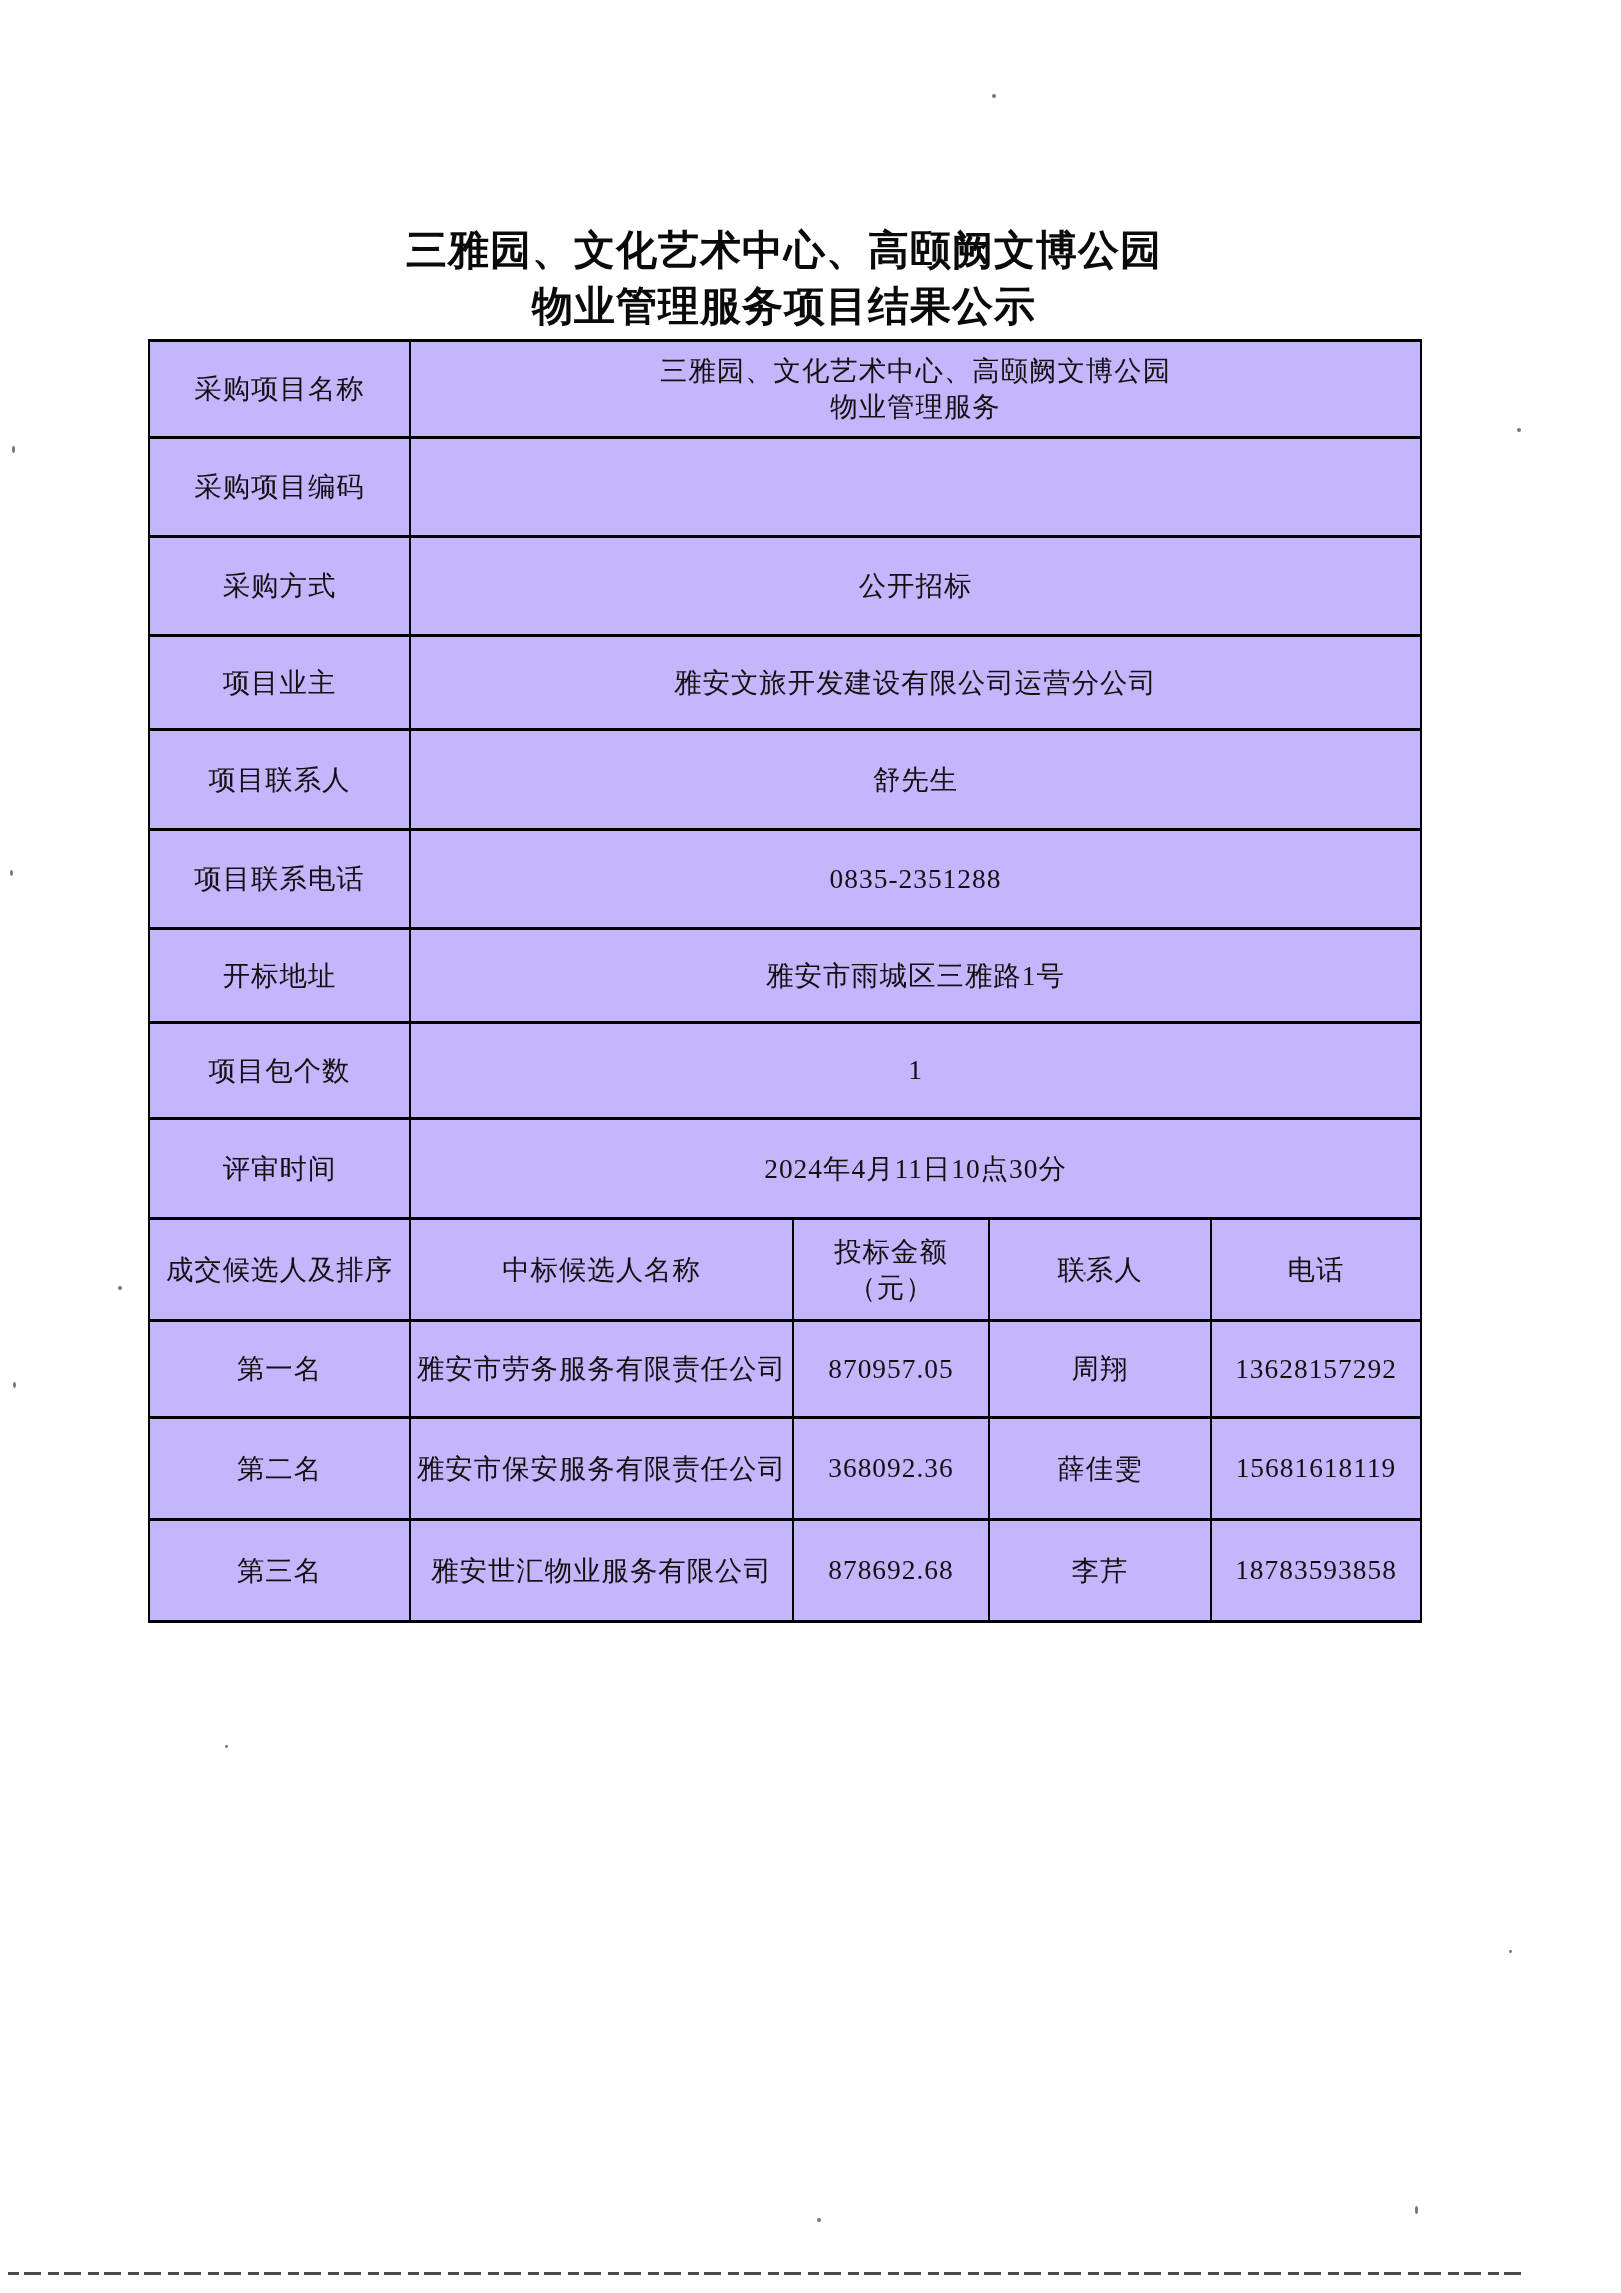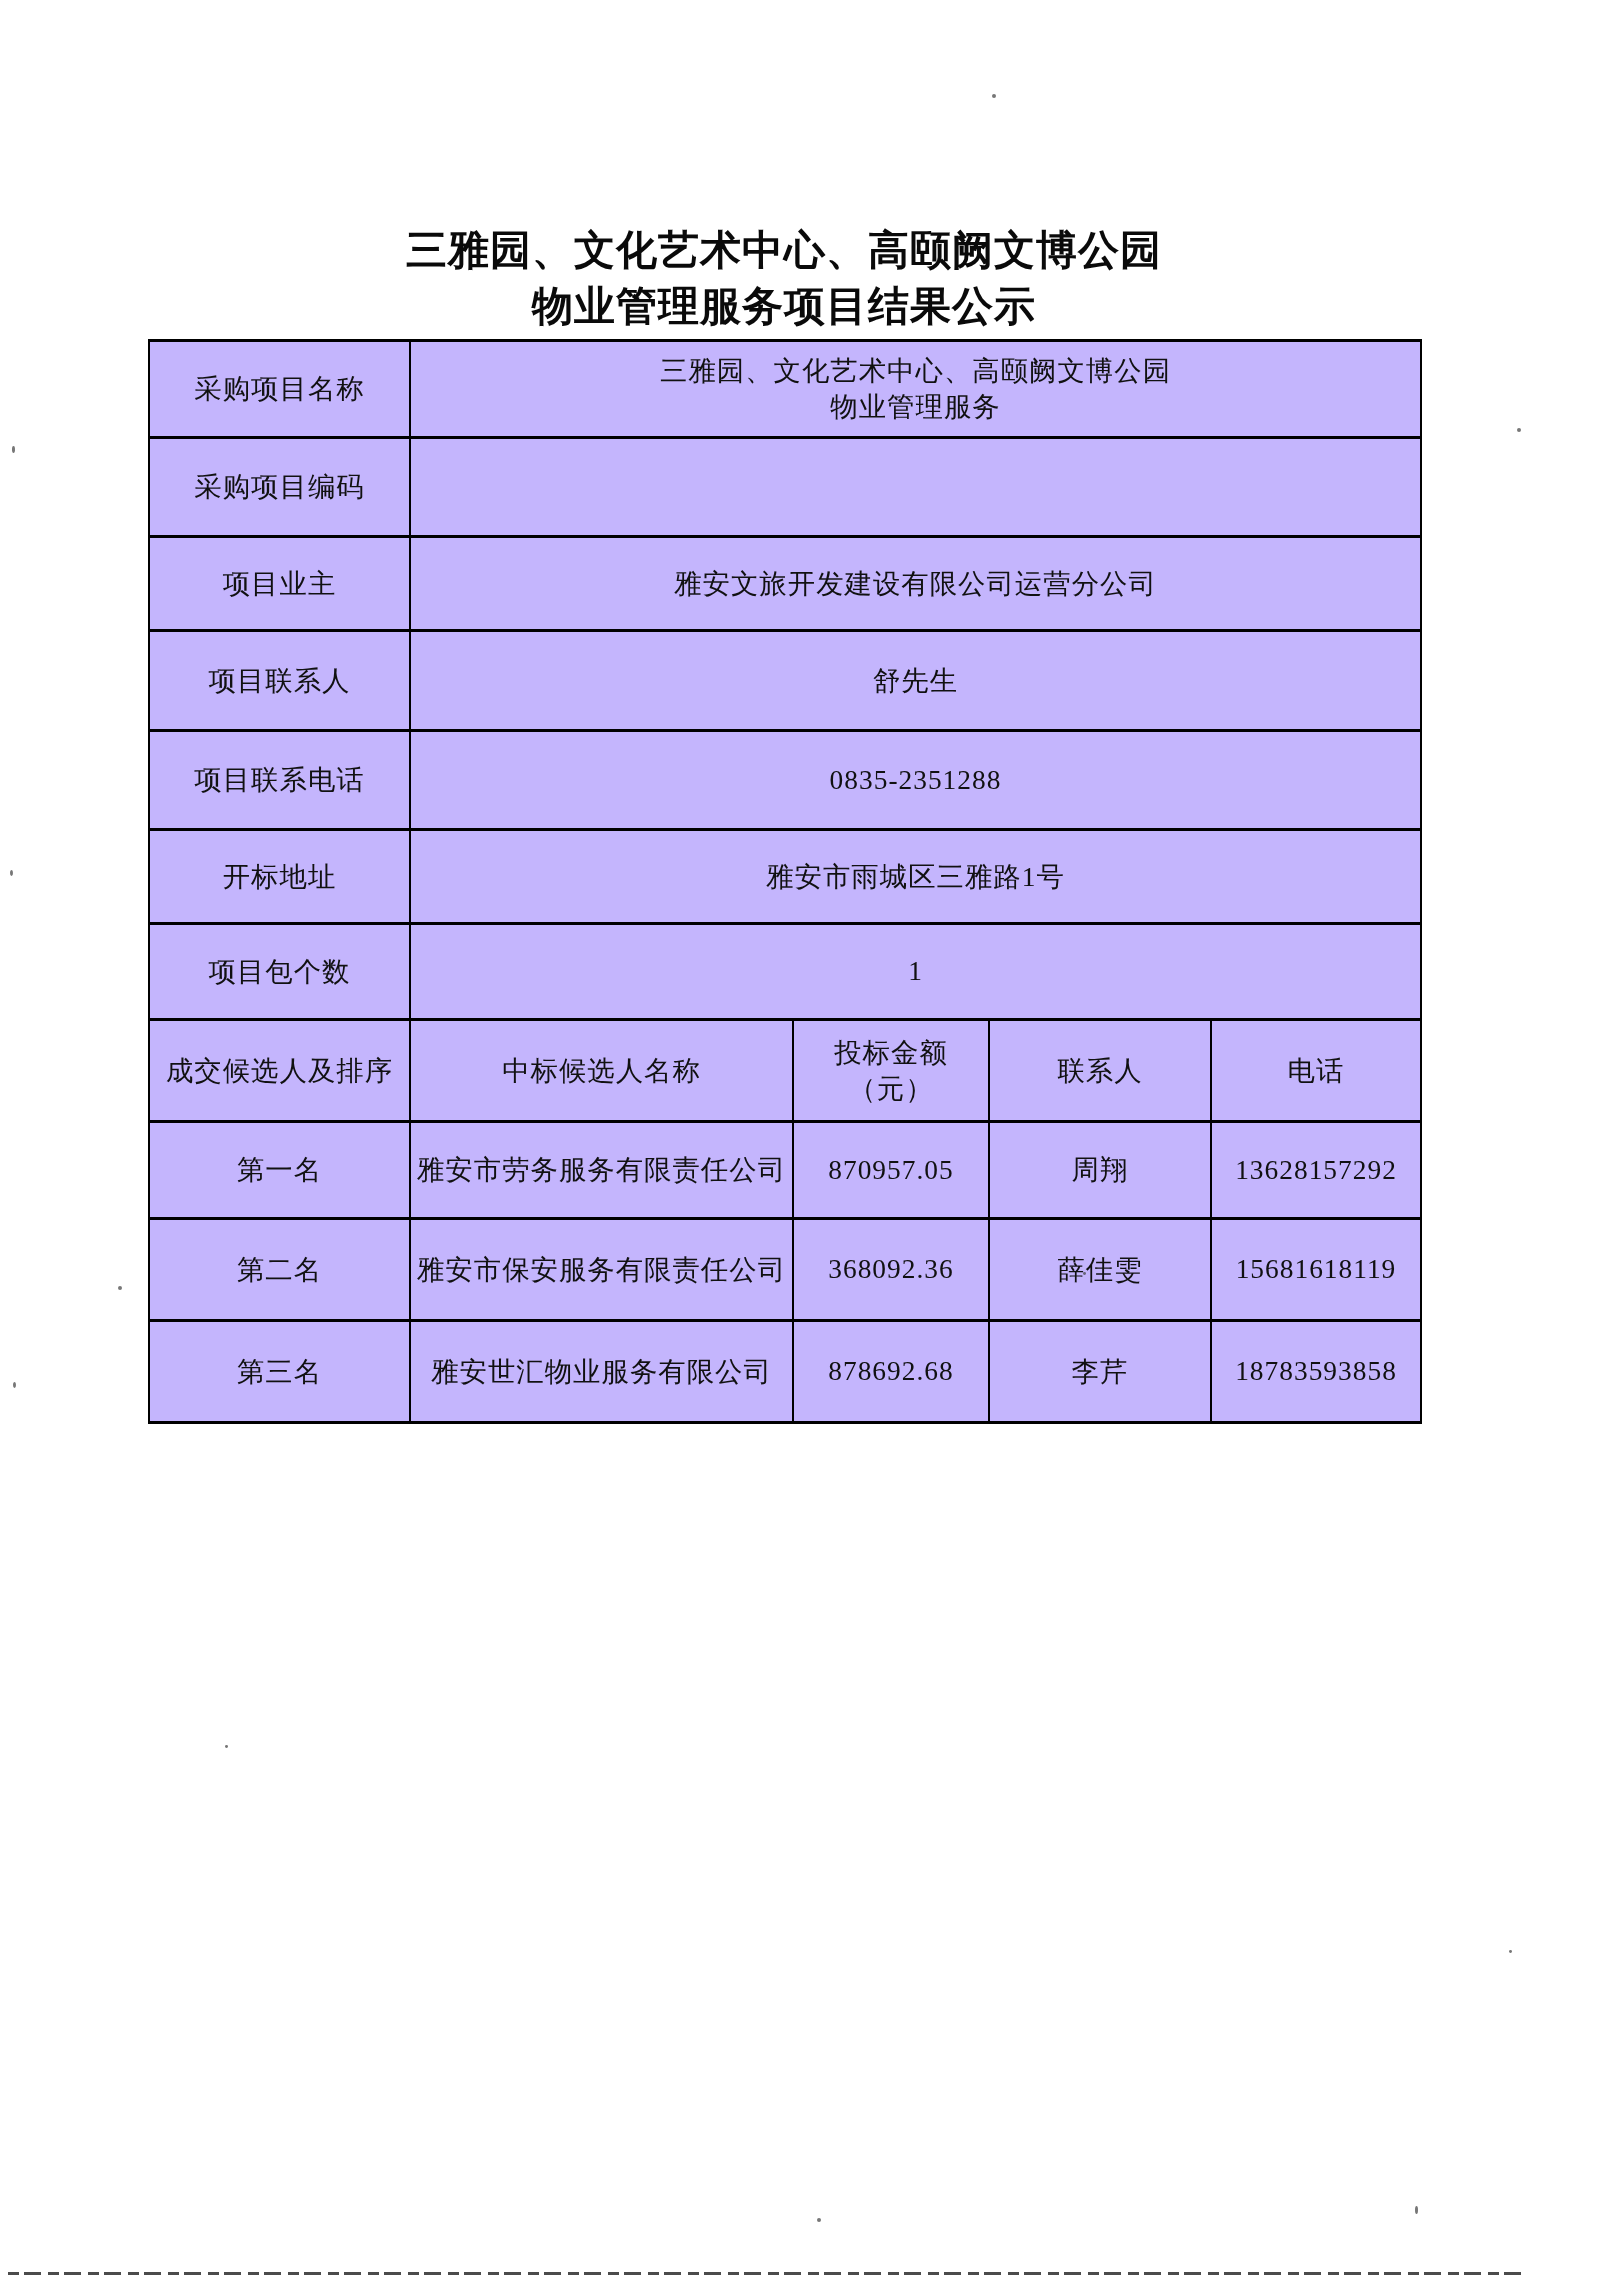--- a/index.html
+++ b/index.html
@@ -83,39 +83,47 @@
   <tbody>
     <tr style="height:97px">
       <td>采购项目名称</td>
       <td colspan="4">三雅园、文化艺术中心、高颐阙文博公园
 物业管理服务</td>
     </tr>
     <tr style="height:99px">
       <td>采购项目编码</td>
       <td colspan="4"></td>
     </tr>
+    <tr style="height:99px">
+      <td>采购方式</td>
+      <td colspan="4">公开招标</td>
+    </tr>
     <tr style="height:94px">
       <td>项目业主</td>
       <td colspan="4">雅安文旅开发建设有限公司运营分公司</td>
     </tr>
     <tr style="height:100px">
       <td>项目联系人</td>
       <td colspan="4">舒先生</td>
     </tr>
     <tr style="height:99px">
       <td>项目联系电话</td>
       <td colspan="4" class="num">0835-2351288</td>
     </tr>
     <tr style="height:94px">
       <td>开标地址</td>
       <td colspan="4">雅安市雨城区三雅路1号</td>
     </tr>
     <tr style="height:96px">
       <td>项目包个数</td>
       <td colspan="4" class="num">1</td>
+    </tr>
+    <tr style="height:100px">
+      <td>评审时间</td>
+      <td colspan="4">2024年4月11日10点30分</td>
     </tr>
     <tr style="height:102px">
       <td>成交候选人及排序</td>
       <td>中标候选人名称</td>
       <td>投标金额
 （元）</td>
       <td>联系人</td>
       <td>电话</td>
     </tr>
     <tr style="height:97px">

